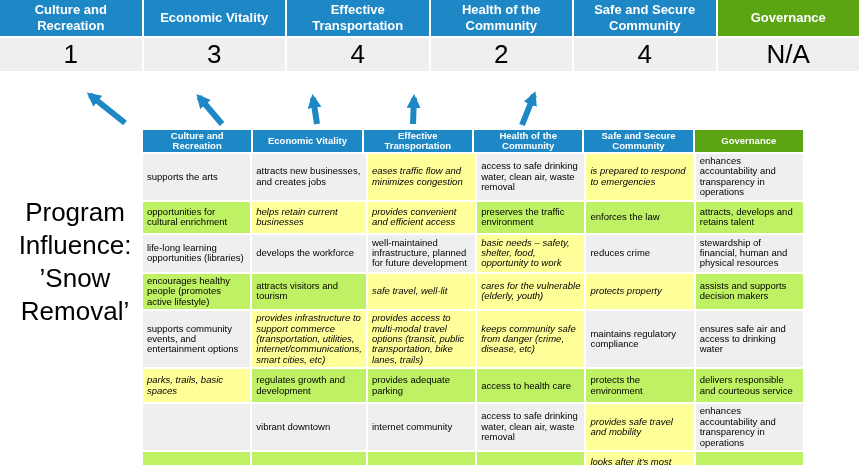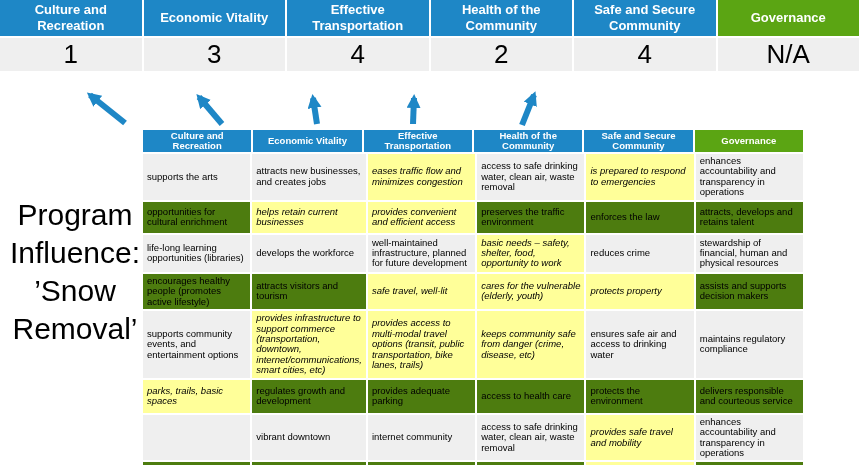--- a/index.html
+++ b/index.html
@@ -31,21 +31,21 @@
     height:33px;background:var(--shade);
     font-size:26px;display:flex;align-items:center;justify-content:center;
   }
   
   .arrows{position:absolute;left:0;top:0;width:859px;height:465px;pointer-events:none;}
   .arrows line{stroke:var(--blue);stroke-width:6;}
   .arrows path.head{fill:var(--blue);}
   
   .prog-title{
     position:absolute;left:0;top:196px;width:150px;
-    font-size:30px;line-height:1.27;text-align:center;
+    font-size:26px;line-height:1.27;text-align:center;
   }
   
   .matrix{position:absolute;left:143px;top:130px;width:660px;}
   .mhead{
     display:grid;grid-template-columns:repeat(6,1fr);column-gap:2px;
   }
   .mhc{
     height:22px;background:var(--blue);color:#fff;
     font-weight:bold;font-size:9.5px;line-height:1.05;text-align:center;
     display:flex;align-items:center;justify-content:center;padding:0 2px;
@@ -53,21 +53,21 @@
   .mhc.green{background:var(--green);}
   .mbody{
     margin-top:2px;
     display:grid;grid-template-columns:repeat(6,1fr);
     column-gap:2px;row-gap:2px;
     grid-template-rows:
       minmax(36px,auto) minmax(31px,auto) minmax(37px,auto) minmax(30px,auto)
       minmax(50px,auto) minmax(33px,auto) minmax(43px,auto) minmax(30px,auto);
   }
   .mcell{
-    background:#4d7c0f;font-size:9.5px;line-height:1.1;
+    background:#bef264;font-size:9.5px;line-height:1.1;
     display:flex;align-items:center;padding:2px 4px;text-align:left;
   }
   .mcell.shade{background:var(--shade);}
   .mcell.hl{background:var(--yellow);font-style:italic;}
 </style>
 </head>
 <body>
 
 <div class="banner">
   <div class="bh">Culture and Recreation</div>
@@ -128,25 +128,25 @@
       <div class="mcell hl">basic needs – safety, shelter, food, opportunity to work</div>
       <div class="mcell shade">reduces crime</div>
       <div class="mcell shade">stewardship of financial, human and physical resources</div>
       <div class="mcell">encourages healthy people (promotes active lifestyle)</div>
       <div class="mcell">attracts visitors and tourism</div>
       <div class="mcell hl">safe travel, well-lit</div>
       <div class="mcell hl">cares for the vulnerable (elderly, youth)</div>
       <div class="mcell hl">protects property</div>
       <div class="mcell">assists and supports decision makers</div>
       <div class="mcell shade">supports community events, and entertainment options</div>
-      <div class="mcell hl">provides infrastructure to support commerce (transportation, downtown, internet/communications, smart cities, etc)</div>
+      <div class="mcell hl">provides infrastructure to support commerce (transportation, utilities, internet/communications, smart cities, etc)</div>
       <div class="mcell hl">provides access to multi-modal travel options (transit, public transportation, bike lanes, trails)</div>
       <div class="mcell hl">keeps community safe from danger (crime, disease, etc)</div>
+      <div class="mcell shade">maintains regulatory compliance</div>
       <div class="mcell shade">ensures safe air and access to drinking water</div>
-      <div class="mcell shade">maintains regulatory compliance</div>
       <div class="mcell hl">parks, trails, basic spaces</div>
       <div class="mcell">regulates growth and development</div>
       <div class="mcell">provides adequate parking</div>
       <div class="mcell">access to health care</div>
       <div class="mcell">protects the environment</div>
       <div class="mcell">delivers responsible and courteous service</div>
       <div class="mcell shade"></div>
       <div class="mcell shade">vibrant downtown</div>
       <div class="mcell shade">internet community</div>
       <div class="mcell shade">access to safe drinking water, clean air, waste removal</div>

